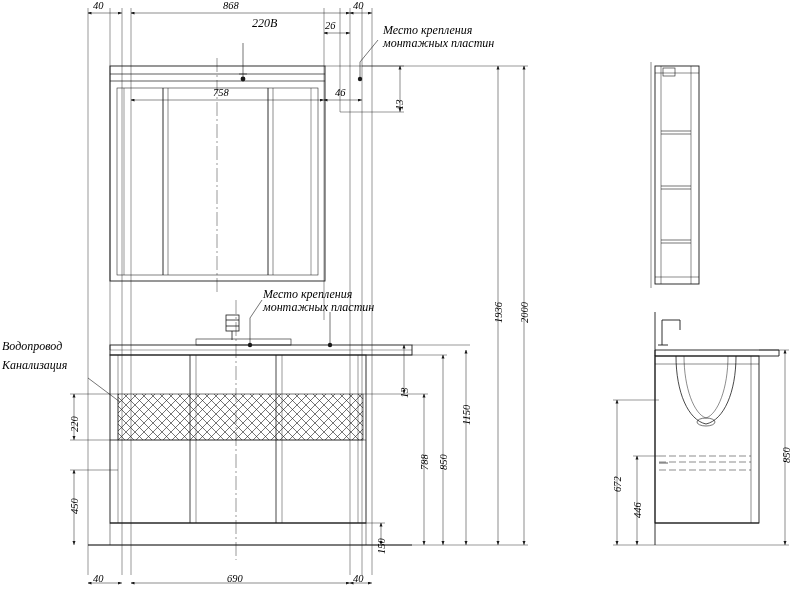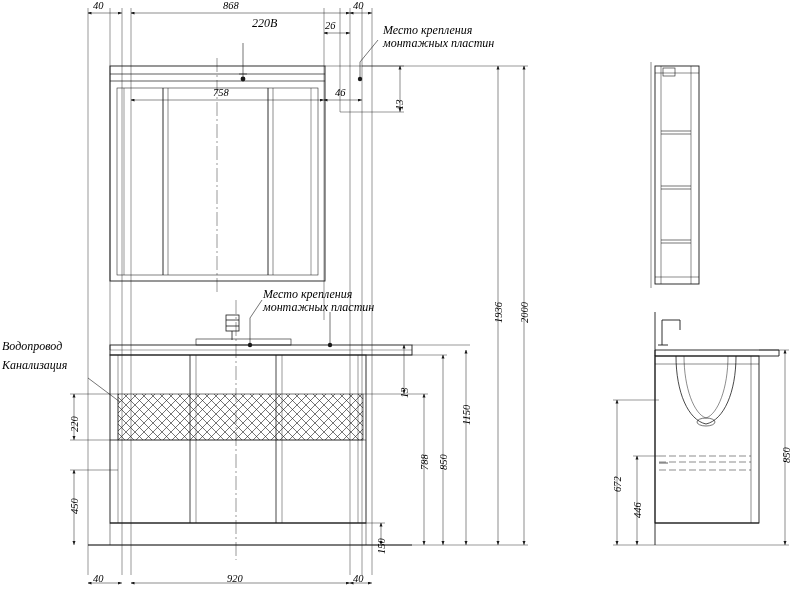--- a/index.html
+++ b/index.html
@@ -305,20 +305,20 @@
   <div class="lbl dim vert" style="left:399px; top:398px;">13</div>
   <div class="lbl dim vert" style="left:461px; top:425px;">1150</div>
   <div class="lbl dim vert" style="left:438px; top:470px;">850</div>
   <div class="lbl dim vert" style="left:419px; top:470px;">788</div>
   <div class="lbl dim vert" style="left:376px; top:554px;">150</div>
 
   <div class="lbl dim vert" style="left:69px; top:432px;">220</div>
   <div class="lbl dim vert" style="left:69px; top:514px;">450</div>
 
   <div class="lbl dim" style="left:93px; top:573px;">40</div>
-  <div class="lbl dim" style="left:227px; top:573px;">920</div>
+  <div class="lbl dim" style="left:227px; top:573px;">690</div>
   <div class="lbl dim" style="left:353px; top:573px;">40</div>
 
   <div class="lbl dim vert" style="left:781px; top:463px;">850</div>
   <div class="lbl dim vert" style="left:612px; top:492px;">672</div>
   <div class="lbl dim vert" style="left:632px; top:518px;">446</div>
 
 </div>
 
 </body></html>

